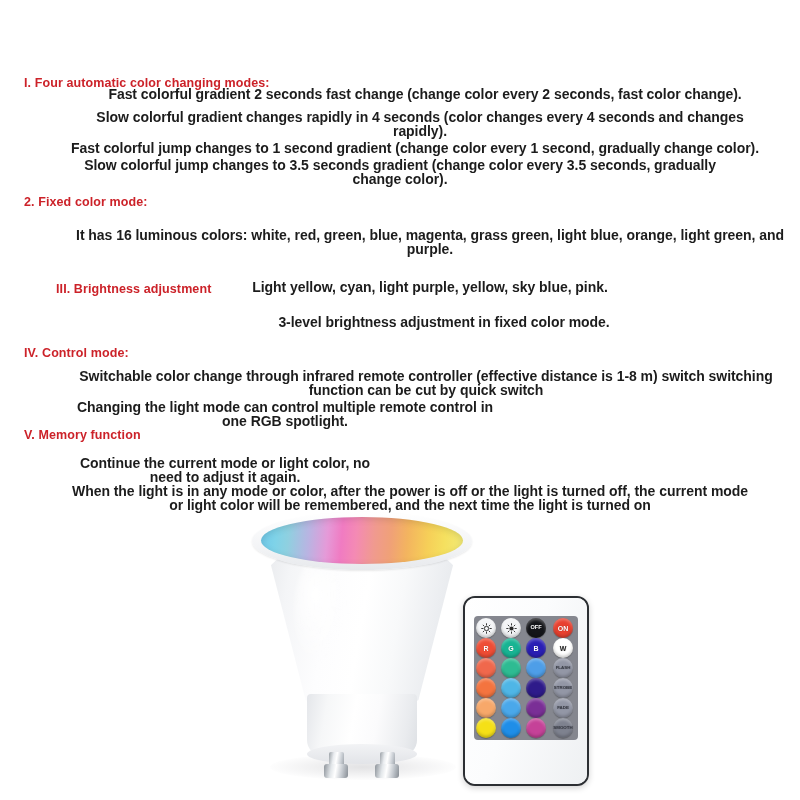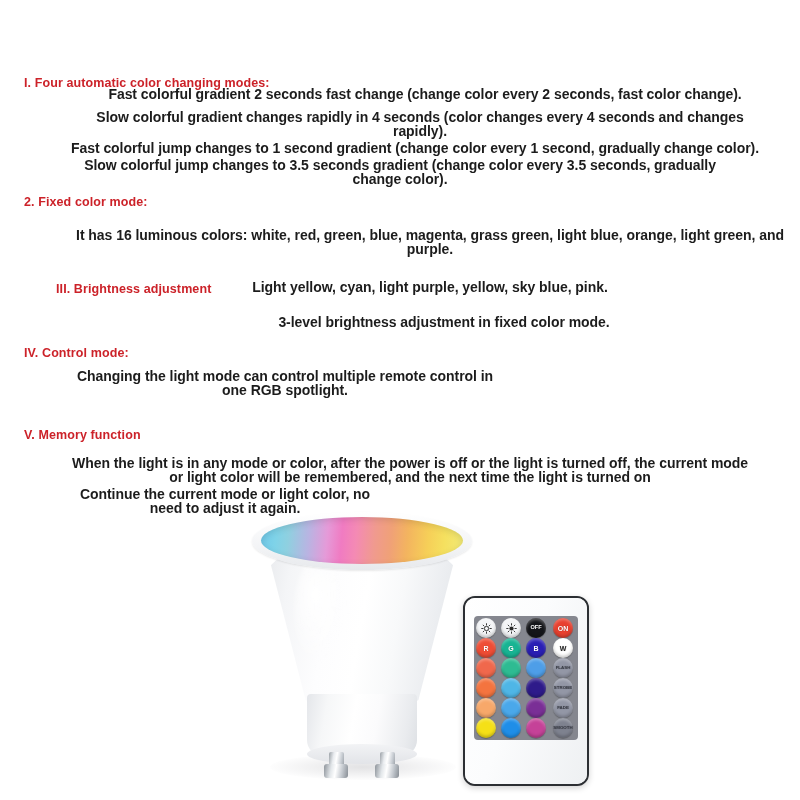--- a/index.html
+++ b/index.html
@@ -250,29 +250,30 @@
     <div class="section-heading">III. Brightness adjustment</div>
   </div>
   <div class="t" style="left:74px; top:315px; width:700px;margin-left:20px;">
     <div class="body-line para">3-level brightness adjustment in fixed color mode.</div>
   </div>
 
   <div class="t" style="left:24px; top:346px;">
     <div class="section-heading">IV. Control mode:</div>
   </div>
   <div class="t" style="left:70px; top:369px; width:714px;">
+    <div class="body-line para" style="width:712px; margin-bottom:3px;">Switchable color change through infrared remote controller (effective distance is 1-8 m) switch switching function can be cut by quick switch</div>
     <div class="body-line para" style="width:430px;">Changing the light mode can control multiple remote control in one RGB spotlight.</div>
   </div>
 
   <div class="t" style="left:24px; top:428px;">
     <div class="section-heading">V. Memory function</div>
   </div>
   <div class="t" style="left:70px; top:456px; width:714px;">
+    <div class="body-line para" style="width:310px;">Continue the current mode or light color, no need to adjust it again.</div>
     <div class="body-line para" style="width:680px; margin-bottom:3px;">When the light is in any mode or color, after the power is off or the light is turned off, the current mode or light color will be remembered, and the next time the light is turned on</div>
-    <div class="body-line para" style="width:310px;">Continue the current mode or light color, no need to adjust it again.</div>
   </div>
 
 </div>
 
 <div class="photo-stage">
 
   <div class="bulb">
     <div class="bulb-shadow"></div>
     <div class="bulb-cone"></div>
     <div class="bulb-cone-hi"></div>

